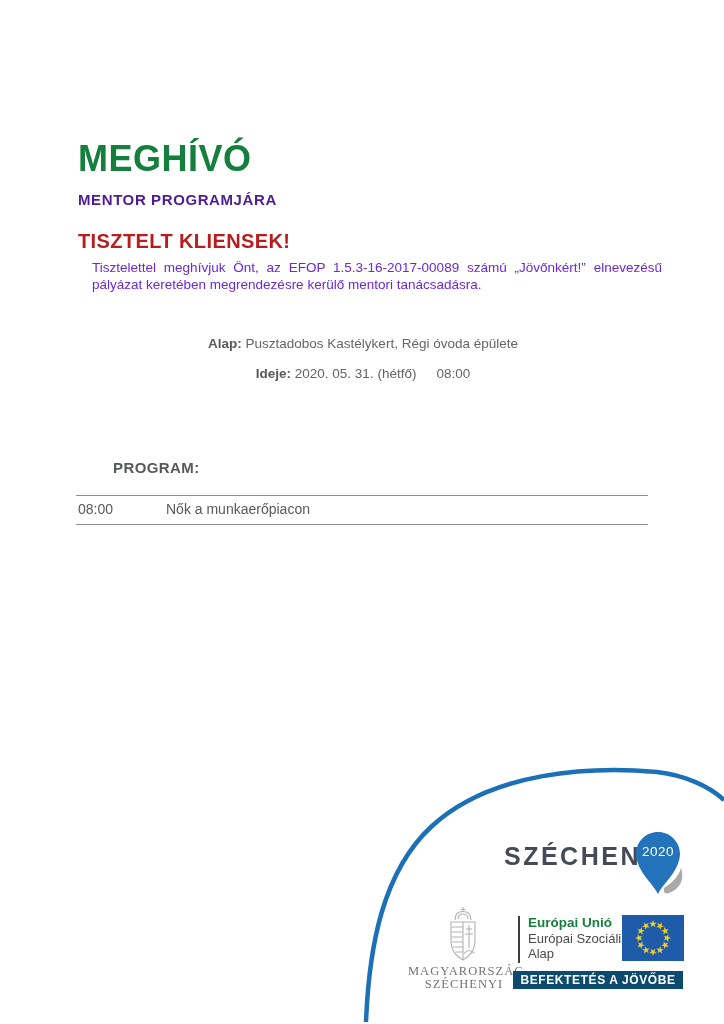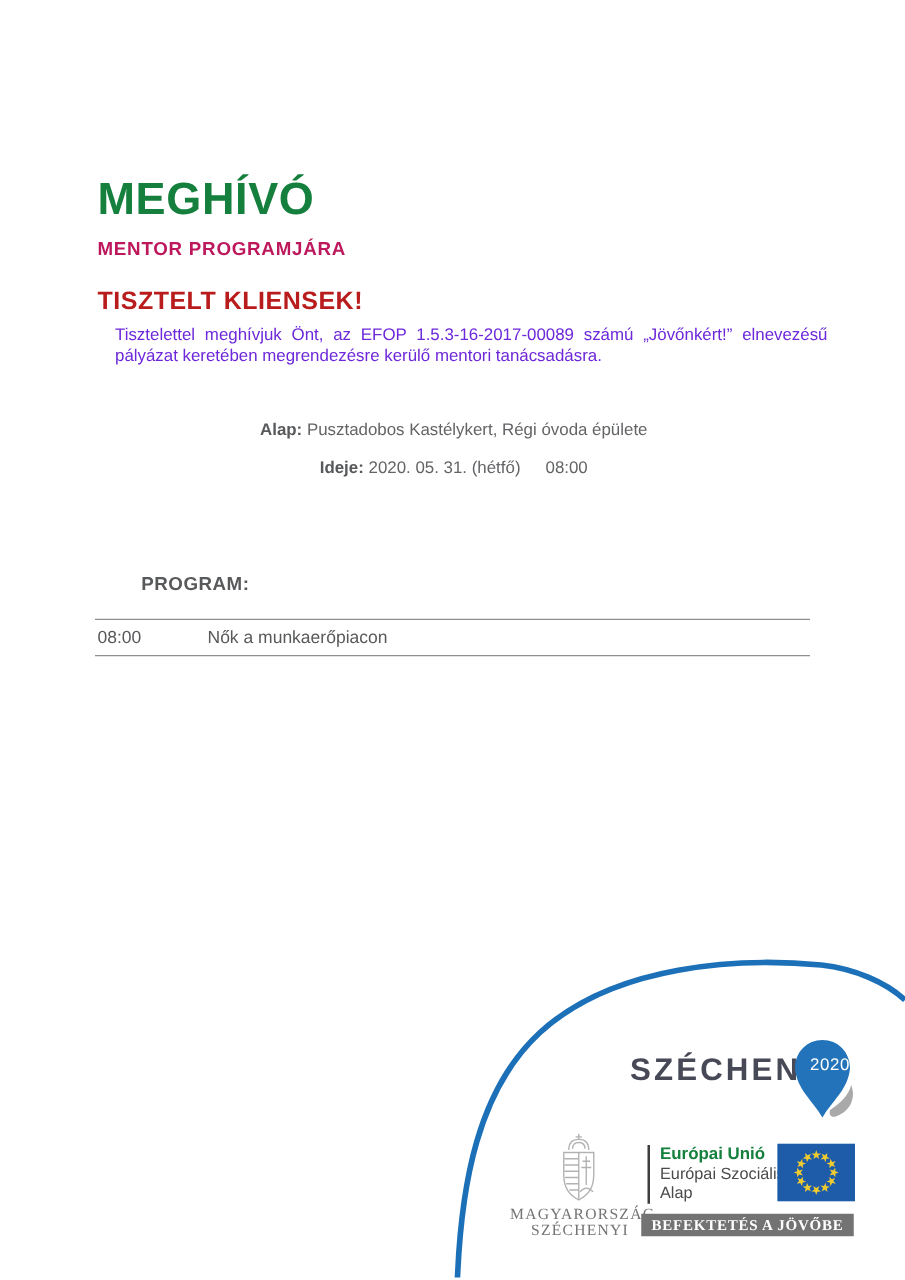--- a/index.html
+++ b/index.html
@@ -8,21 +8,21 @@
     background:#ffffff;font-family:"Liberation Sans",sans-serif;
   }
   .abs{position:absolute;}
 
   
   .doc-title{
     left:78px;top:138px;font-size:36px;font-weight:bold;color:#15803d;
     letter-spacing:0.5px;
   }
   .doc-subtitle{
-    left:78px;top:191px;font-size:15px;font-weight:bold;color:#be185d;
+    left:78px;top:191px;font-size:15px;font-weight:bold;color:#4c1d95;
     letter-spacing:0.6px;
   }
   .salutation{
     left:78px;top:230px;font-size:20px;font-weight:bold;color:#b91c1c;
     letter-spacing:0.4px;
   }
   .body-par{
     left:92px;top:259px;width:570px;font-size:13.5px;line-height:17px;
     color:#6d28d9;text-align:justify;
   }
@@ -48,39 +48,39 @@
 
   
   .curve-svg{left:0;top:0;width:724px;height:1024px;pointer-events:none;}
 
   .szechenyi-word{
     left:504px;top:842px;font-size:25px;font-weight:bold;color:#474956;
     letter-spacing:2.5px;
   }
   .pin-svg{left:634px;top:830px;width:56px;height:66px;}
   .pin-year{
-    left:636px;top:845px;width:44px;text-align:right;color:#ffffff;
+    left:636px;top:845px;width:44px;text-align:center;color:#ffffff;
     font-size:13.5px;letter-spacing:0.5px;line-height:14px;
   }
 
   .arms-svg{left:444px;top:906px;width:38px;height:58px;}
   .gov-text{
     left:408px;top:965px;width:112px;text-align:center;
     font-family:"Liberation Serif",serif;font-size:12.5px;color:#737373;
     letter-spacing:1px;line-height:13px;
   }
 
   .eu-divider{left:518px;top:916px;width:2px;height:47px;background:#3d3d3d;}
   .eu-text{left:528px;top:915px;font-size:13px;color:#4a4a4a;line-height:15.5px;}
   .eu-text .eu-bold{font-size:13.5px;font-weight:bold;color:#15803d;}
   .eu-flag{left:622px;top:915px;width:62px;height:46px;background:#1e5ca9;}
   .invest-box{
-    left:513px;top:971px;width:170px;height:18px;background:#737373;
+    left:513px;top:971px;width:170px;height:18px;background:#0c4a6e;
     display:flex;align-items:center;justify-content:center;
-    color:#ffffff;font-size:12px;font-weight:bold;letter-spacing:0.6px;font-family:Liberation Serif, serif;
+    color:#ffffff;font-size:12px;font-weight:bold;letter-spacing:0.6px;
   }
 </style>
 </head>
 <body>
 
 <svg class="abs curve-svg" viewBox="0 0 724 1024" xmlns="http://www.w3.org/2000/svg">
   <path d="M366 1022 C369 948 382 872 432 826 C492 771 592 766 657 772 C684 775 709 786 724 800" fill="none" stroke="#1c70b8" stroke-width="4.5"></path>
 </svg>
 
 <div class="abs doc-title">MEGHÍVÓ</div>

